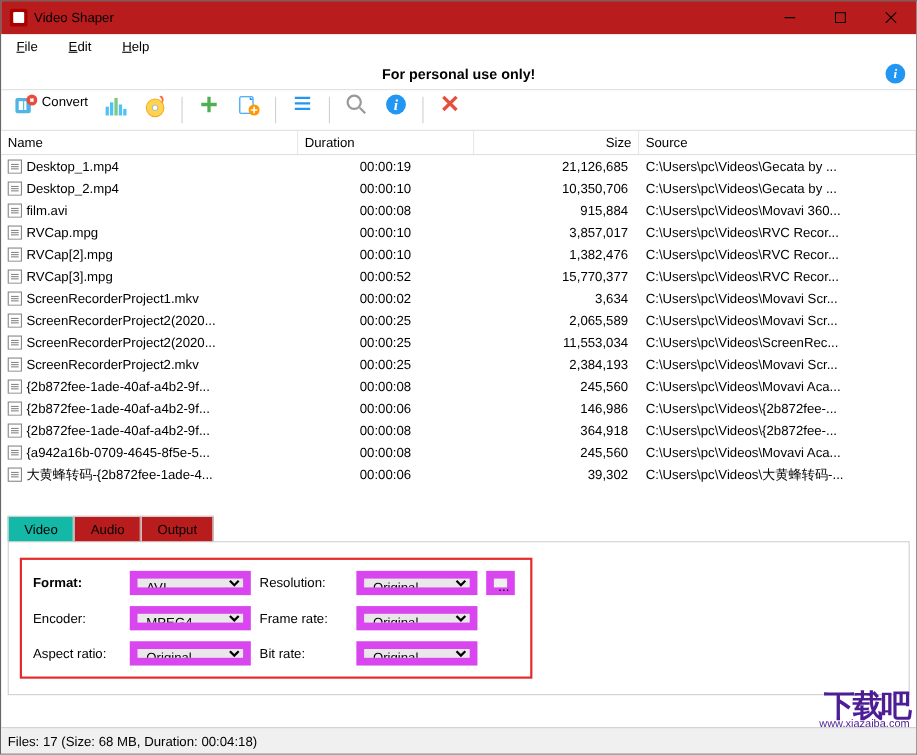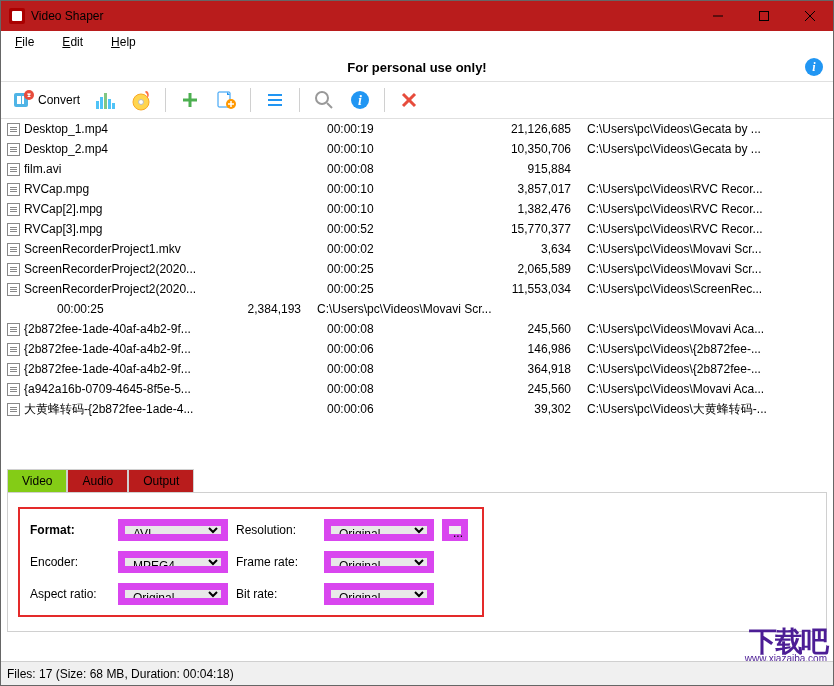--- a/index.html
+++ b/index.html
@@ -9,42 +9,42 @@
 .titlebar .app-icon::after{content:"";position:absolute;inset:3px;background:#fff;border-radius:1px;}
 .titlebar .title { font-size: 12px; }
 .win-controls { margin-left: auto; display: flex; }
 .win-controls div { width: 46px; height: 30px; display: flex; align-items: center; justify-content: center; font-size: 14px; cursor: pointer; }
 .menubar { height: 22px; display: flex; align-items: center; padding: 0 6px; gap: 12px; font-size: 12px; }
 .menubar .item { padding: 2px 8px; cursor: pointer; }
 .menubar .item span { text-decoration: underline; }
 .banner { height: 28px; display: flex; align-items: center; justify-content: center; font-weight: bold; font-size: 13px; position: relative; }
 .banner .info { position: absolute; right: 10px; width: 18px; height: 18px; border-radius: 50%; background: #2196f3; color: #fff; display: flex; align-items: center; justify-content: center; font-style: italic; font-family: Georgia, serif; font-weight: bold; font-size: 12px; cursor: pointer; }
 .toolbar { height: 38px; display: flex; align-items: center; padding: 0 6px; gap: 4px; border-top: 1px solid #e0e0e0; border-bottom: 1px solid #e0e0e0; }
-.toolbar .btn { min-width: 32px; height: 32px; display: flex; align-items: center; justify-content: center; cursor: pointer; padding: 0 4px; border: 1px solid transparent; }
+.toolbar .btn { min-width: 32px; height: 32px; display: flex; justify-content: center; cursor: pointer; padding: 0 4px; border: 1px solid transparent; }
 .toolbar .convert-btn { gap: 4px; }
 .toolbar .sep { width: 1px; height: 24px; background: #d0d0d0; margin: 0 4px; }
 .list-area { height: 342px; overflow: hidden; }
 .list-header { display: flex; height: 22px; border-bottom: 1px solid #e0e0e0; font-size: 12px; background: #fff; }
 .list-header .col { display: flex; align-items: center; padding: 0 6px; border-right: 1px solid #e8e8e8; }
 .col-name { width: 270px; }
 .col-dur { width: 160px; text-align: left; }
 .col-size { width: 150px; justify-content: flex-end;}
 .col-source { flex: 1; }
 .list-body { }
 .row { display: flex; height: 20px; align-items: center; font-size: 12px; }
 .row .c-name { width: 270px; padding-left: 6px; display: flex; align-items: center; gap: 4px; white-space: nowrap; overflow: hidden; }
 .row .c-dur { width: 160px; padding-left: 56px; }
 .row .c-size { width: 150px; text-align: right; padding-right: 10px; }
 .row .c-source { flex: 1; padding-left: 6px; white-space: nowrap; overflow: hidden; }
 .file-ico { width: 13px; height: 13px; border: 1px solid #888; background: #fff; flex-shrink: 0; position:relative;}
 .file-ico::after{content:"";position:absolute;left:2px;top:3px;right:2px;height:1px;background:#888;box-shadow:0 2px 0 #888,0 4px 0 #888;}
 .tabs-area { padding: 8px 6px 0; }
 .tabs { display: flex; font-size: 12px; }
 .tabs .tab { padding: 4px 14px; border: 1px solid #d0d0d0; border-bottom: none; background: #fff; cursor: pointer; margin-right: 0; }
-.tabs .tab.active { background: #84cc16; position: relative; z-index: 2; }
+.tabs .tab.active { background: #14b8a6; position: relative; z-index: 2; }
 .tabs .tab:not(.active) { background: #b91c1c; text-align: center; }
 .tab-content { border: 1px solid #d0d0d0; padding: 14px 10px; min-height: 130px; }
 .redbox { border: 2px solid #e42a2a; padding: 10px; display: grid; grid-template-columns: 80px 110px 80px 110px 30px; gap: 10px 8px; align-items: center; width: fit-content; font-size: 12px; }
 .redbox label.bold { font-weight: bold; }
 .redbox select, .redbox button.browse { height: 22px; font-size: 12px; background: #e8e8e8; border: 7px solid #d946ef; padding: 0 4px; }
 .redbox button.browse { width: 26px; text-align: center; cursor: pointer; background: #efefef; }
 .statusbar { position: absolute; bottom: 0; left: 0; right: 0; height: 24px; border-top: 1px solid #d0d0d0; display: flex; align-items: center; padding: 0 6px; font-size: 12px; background: #f0f0f0; }
 .watermark { position: absolute; right: 6px; bottom: 22px; font-size: 28px; font-weight: 900; color: #4c1d95; font-family: "Microsoft YaHei","SimHei",sans-serif;letter-spacing:-2px; text-align:right; line-height:0.9;}
 .watermark .sub{font-size:10px; letter-spacing:0; font-weight:normal;}
 svg { display: block; }
@@ -153,20 +153,26 @@
   <div class="sep"></div>
   <div class="btn">
     <svg width="18" height="18">
         <line x1="3" y1="3" x2="15" y2="15" stroke="#e74c3c" stroke-width="3"></line>
         <line x1="15" y1="3" x2="3" y2="15" stroke="#e74c3c" stroke-width="3"></line>
       </svg>
   </div>
 </div>
 
 <div class="list-area">
+  <div class="list-header">
+    <div class="col col-name">Name</div>
+    <div class="col col-dur">Duration</div>
+    <div class="col col-size">Size</div>
+    <div class="col col-source">Source</div>
+  </div>
   <div class="list-body" id="list-body">
       <div class="row">
         <div class="c-name">
           <span class="file-ico"></span>
           <span>Desktop_1.mp4</span>
         </div>
         <div class="c-dur">00:00:19</div>
         <div class="c-size">21,126,685</div>
         <div class="c-source">C:\Users\pc\Videos\Gecata by ...</div>
       </div>
@@ -179,20 +185,21 @@
         <div class="c-size">10,350,706</div>
         <div class="c-source">C:\Users\pc\Videos\Gecata by ...</div>
       </div>
       <div class="row">
         <div class="c-name">
           <span class="file-ico"></span>
           <span>film.avi</span>
         </div>
         <div class="c-dur">00:00:08</div>
         <div class="c-size">915,884</div>
+        <div class="c-source">C:\Users\pc\Videos\Movavi 360...</div>
       </div>
       <div class="row">
         <div class="c-name">
           <span class="file-ico"></span>
           <span>RVCap.mpg</span>
         </div>
         <div class="c-dur">00:00:10</div>
         <div class="c-size">3,857,017</div>
         <div class="c-source">C:\Users\pc\Videos\RVC Recor...</div>
       </div>
@@ -235,20 +242,24 @@
       <div class="row">
         <div class="c-name">
           <span class="file-ico"></span>
           <span>ScreenRecorderProject2(2020...</span>
         </div>
         <div class="c-dur">00:00:25</div>
         <div class="c-size">11,553,034</div>
         <div class="c-source">C:\Users\pc\Videos\ScreenRec...</div>
       </div>
       <div class="row">
+        <div class="c-name">
+          <span class="file-ico"></span>
+          <span>ScreenRecorderProject2.mkv</span>
+        </div>
         <div class="c-dur">00:00:25</div>
         <div class="c-size">2,384,193</div>
         <div class="c-source">C:\Users\pc\Videos\Movavi Scr...</div>
       </div>
       <div class="row">
         <div class="c-name">
           <span class="file-ico"></span>
           <span>{2b872fee-1ade-40af-a4b2-9f...</span>
         </div>
         <div class="c-dur">00:00:08</div>

